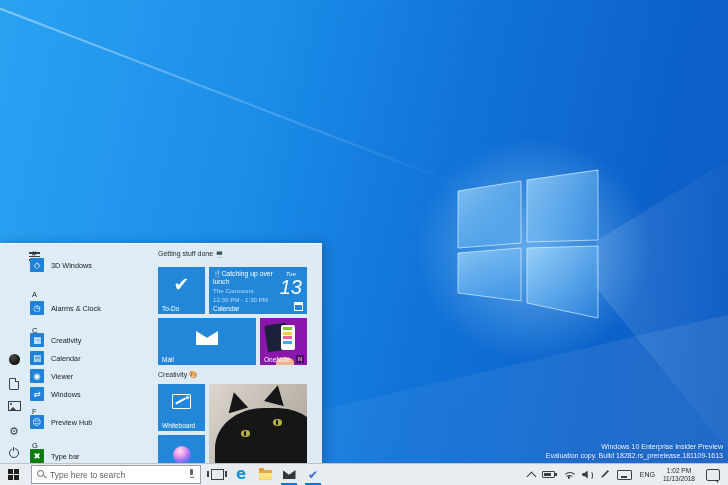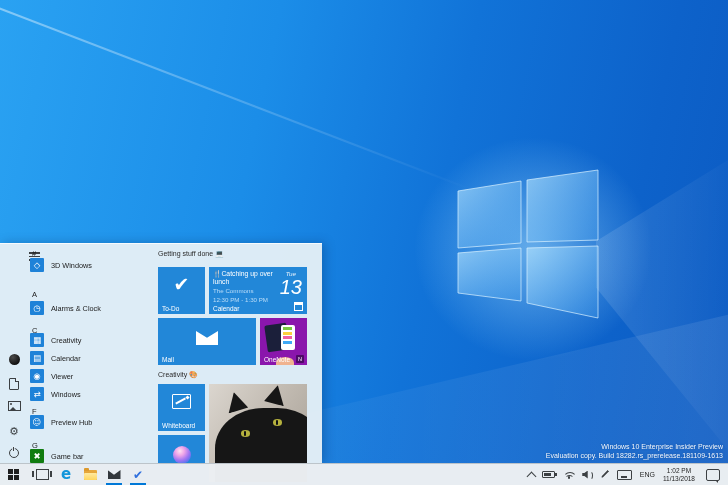--- a/index.html
+++ b/index.html
@@ -242,21 +242,21 @@
         <span class="al-lb">Windows</span>
       </div>
       <div class="al-h" style="top:162px">F</div>
       <div class="al-row" style="top:170px">
         <span class="al-ic">☺</span>
         <span class="al-lb">Preview Hub</span>
       </div>
       <div class="al-h" style="top:196px">G</div>
       <div class="al-row" style="top:204px">
         <span class="al-ic green">✖</span>
-        <span class="al-lb">Game bar</span>
+        <span class="al-lb">Type bar</span>
       </div>
     </div>
 
     <div class="grp" style="left:158px;top:5px;">Getting stuff done 💻</div>
 
     <div class="tile" style="left:158px;top:23px;width:47px;height:47px;">
       <div class="check">✔</div>
       <div class="tlabel">To-Do</div>
     </div>
 
@@ -315,20 +315,25 @@
   <div class="taskbar">
     <div class="start-btn">
       <span class="win-logo">
           <i></i>
           <i></i>
           <i></i>
           <i></i>
         </span>
     </div>
 
+    <div class="searchbox">
+      <span class="mag"></span>
+      <input type="text" placeholder="Type here to search" style="">
+      <span class="mic"></span>
+    </div>
 
     <div class="tb-icons">
       <div class="tb-ic">
           <span class="tv"></span>
         </div>
       <div class="tb-ic">
           <span class="edge-e">e</span>
         </div>
       <div class="tb-ic">
           <span class="folder"></span>

